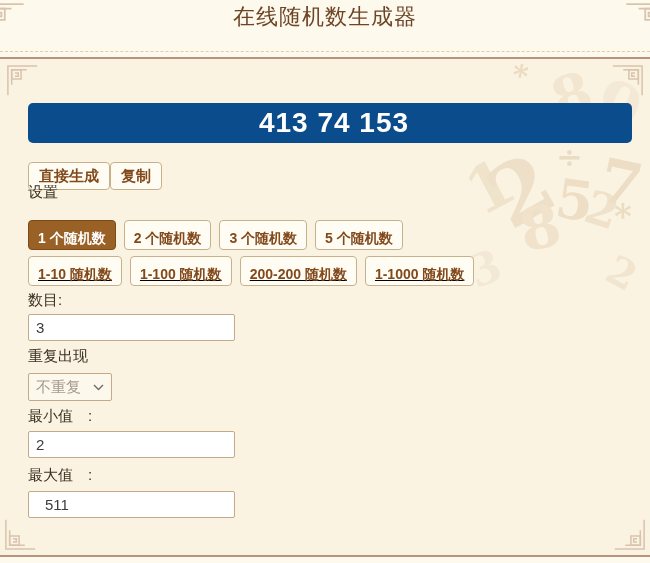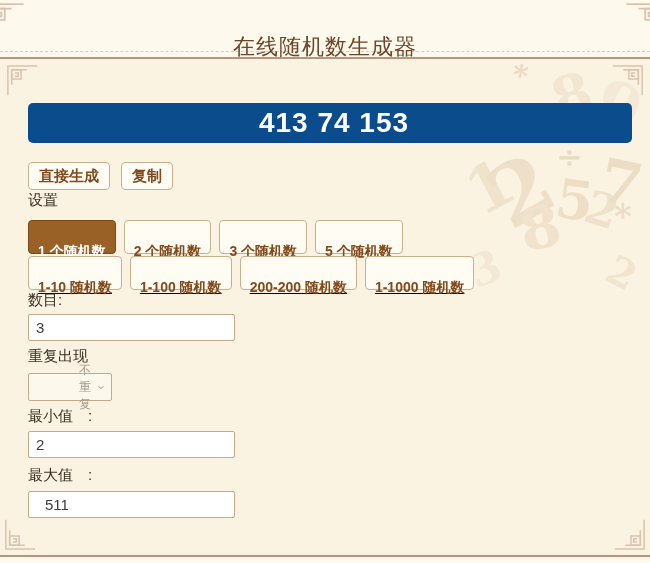--- a/index.html
+++ b/index.html
@@ -24,21 +24,21 @@
     background:var(--page-bg);
     font-family:"Liberation Sans","DejaVu Sans",sans-serif;
     position:relative;
   }
   
   .banner{
     height:52px;position:relative;background:var(--page-bg);
     border-bottom:1px dashed var(--dash-border);
   }
   .banner h1{
-    text-align:center;padding-top:32px;font-size:22px;font-weight:normal;
+    text-align:center;padding-top:2px;font-size:22px;font-weight:normal;
     color:var(--title-color);letter-spacing:1px;
   }
   
   .panel{
     position:relative;height:500px;margin-top:5px;background:var(--panel-bg);
     border-top:2px solid var(--brown-border);
     border-bottom:2px solid var(--brown-border);
     overflow:hidden;
   }
   
@@ -54,59 +54,59 @@
   .banner .c-tr{right:-13px;top:2px;width:40px;height:40px;}
   
   .result-bar{
     position:absolute;left:28px;top:44px;width:604px;height:40px;
     background:var(--accent-blue);border-radius:5px;color:#fff;
     font-size:28px;font-weight:bold;line-height:40px;padding-left:8px;
     letter-spacing:1px;
     text-align:center;
   }
   
-  .action-row{position:absolute;left:28px;top:103px;display:flex;gap:11px;}
+  .action-row{position:absolute;left:28px;top:103px;display:flex;}
   .btn{
     height:28px;padding:0 10px;background:var(--btn-bg);
     border:1px solid var(--btn-border);border-radius:4px;
     color:var(--btn-text);font-weight:bold;font-size:15px;
     font-family:inherit;line-height:26px;cursor:pointer;
   }
   
   .sec-label,.field-label{
     position:absolute;left:28px;font-size:15px;color:var(--label-color);
     white-space:pre;
   }
-  .sec-label{top:132px;}
+  .sec-label{top:124px;}
   
   .preset-row{position:absolute;left:28px;display:flex;gap:8px;}
   .row1{top:161px;}
   .row2{top:197px;text-decoration:underline;}
   .preset{
-    height:30px;padding:16px 9px;background:var(--btn-bg);
+    height:30px;padding:3px 9px;background:var(--btn-bg);
     border:1px solid var(--btn-border);border-radius:4px;
     color:var(--btn-text);font-weight:bold;font-size:14px;
     font-family:inherit;line-height:28px;cursor:pointer;
   }
   .preset.active{
     background:var(--active-bg);border-color:var(--active-border);color:#fff;
   }
   
   .text-input{
     position:absolute;left:28px;width:207px;height:27px;
     border:1px solid var(--input-border);background:#fff;border-radius:2px;
     font-size:15px;color:#3c3c3c;padding-left:7px;font-family:inherit;
   }
   .select-box{
     position:absolute;left:28px;top:314px;width:84px;height:28px;
     border:1px solid var(--input-border);background:#fdf8ec;border-radius:2px;
     display:flex;align-items:center;justify-content:space-between;
     padding:0 7px;cursor:pointer;
   }
-  .select-box .sel-text{font-size:12px;color:#a49a8c;margin-left:43px;}
+  .select-box .sel-text{font-size:15px;color:#a49a8c;}
 </style>
 </head>
 <body>
 
 <svg width="0" height="0" style="position:absolute">
   <defs>
     <g id="corner-motif" fill="none" stroke="#d9c3ac" stroke-width="1.6">
       <path d="M33 2 H2 V33"></path>
       <path d="M22 6 H6 V22"></path>
       <path d="M6 6 h10 v10 h-10 z"></path>

